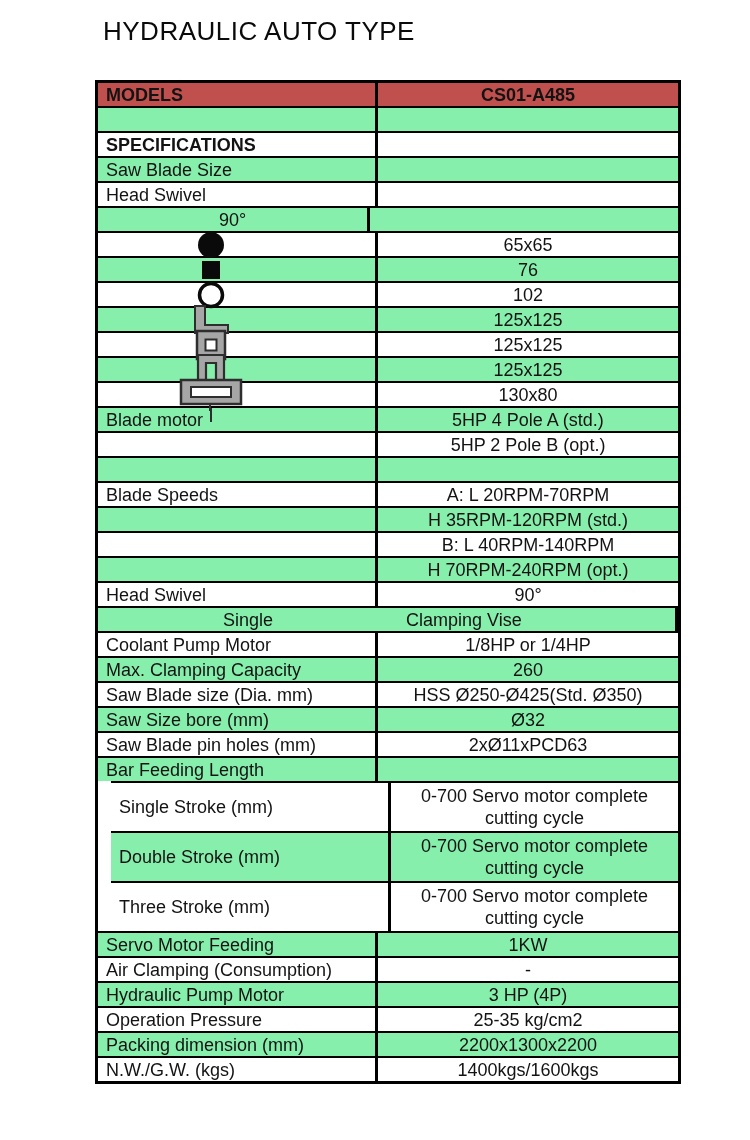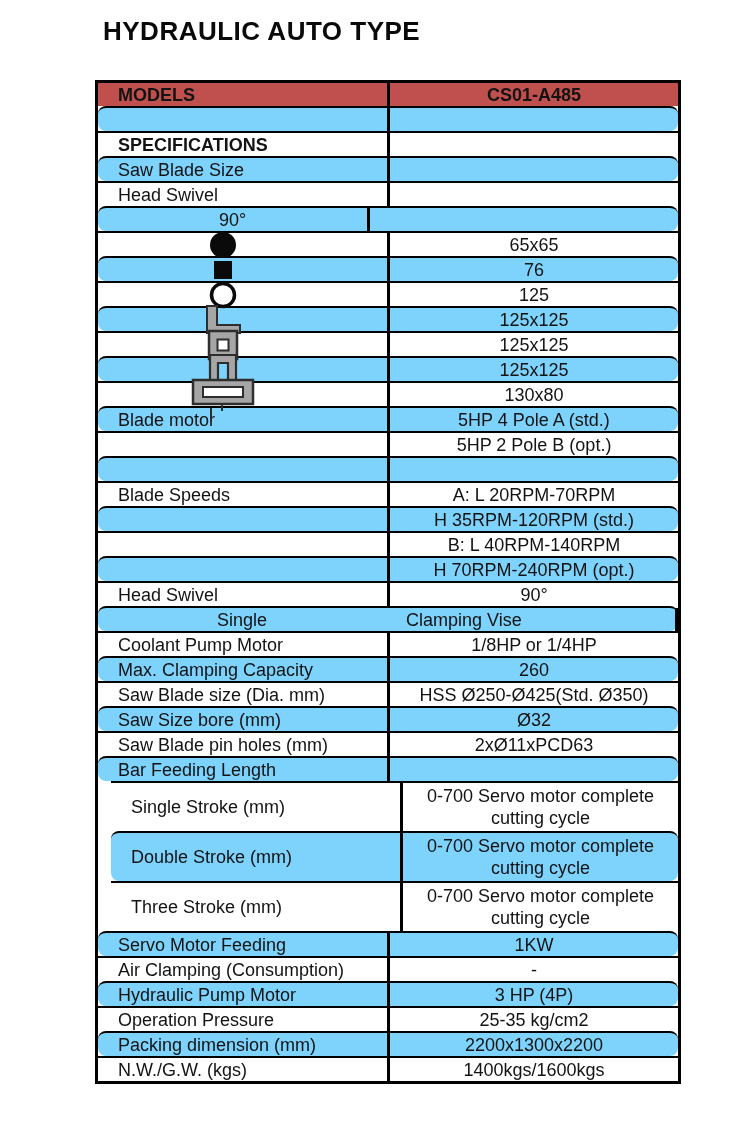--- a/index.html
+++ b/index.html
@@ -15,56 +15,56 @@
   .page {
     position: absolute;
     left: 0; top: 0;
     width: 750px; height: 1140px;
   }
   .doc-title {
     position: absolute;
     left: 103px;
     top: 16px;
     font-size: 26px;
-    font-weight: 700;
+    font-weight: 400;
     color: #0a0a0a;
     letter-spacing: 0.5px;
     white-space: nowrap;
   }
   .spec-table {
     position: absolute;
     left: 95px;
     top: 80px;
     width: 580px;
     border: 3px solid #000000;
     background: #ffffff;
   }
   .row {
     display: flex;
     border-top: 2px solid #000000;
     height: 23px;
     position: relative;
   }
   .row:first-child { border-top: none; }
   .row.tall { height: 48px; margin-left: 13px; }
-  .row.bg-pink  { background: #7dd3fc; border-radius: 8px; }
+  .row.bg-pink  { background: #86efac; }
   .row.bg-white { background: #FFFFFF; }
   .row.bg-red   { background: #C0504D; }
   .cell {
     display: flex;
     align-items: center;
     font-size: 18px;
     color: #131313;
     overflow: visible;
     line-height: 22px;
   }
   .cell.left {
     width: 269px;
     border-right: 3px solid #000000;
-    padding-left: 20px;
+    padding-left: 8px;
     justify-content: flex-start;
     position: relative;
   }
   .cell.right {
     flex: 1;
     justify-content: center;
     text-align: center;
     white-space: pre-line;
   }
   .row.bold .cell { font-weight: 700; }
@@ -141,21 +141,21 @@
         <div class="cell right">76</div>
       </div>
       <div class="row bg-white">
         <div class="cell left">
           <span class="icon-wrap">
             <svg width="28" height="28" viewBox="0 0 28 28">
               <circle cx="14" cy="14" r="11.5" fill="#ffffff" stroke="#0a0a0a" stroke-width="3.5"></circle>
             </svg>
           </span>
         </div>
-        <div class="cell right">125</div>
+        <div class="cell right">102</div>
       </div>
       <div class="row bg-pink">
         <div class="cell left">
           <span class="icon-wrap">
             <svg width="40" height="30" viewBox="0 0 40 30">
               <polygon points="4,1 14,1 14,20 37,20 37,28 4,28" fill="#a6a6a6" stroke="#2e2e2e" stroke-width="2"></polygon>
             </svg>
           </span>
         </div>
         <div class="cell right">125x125</div>

